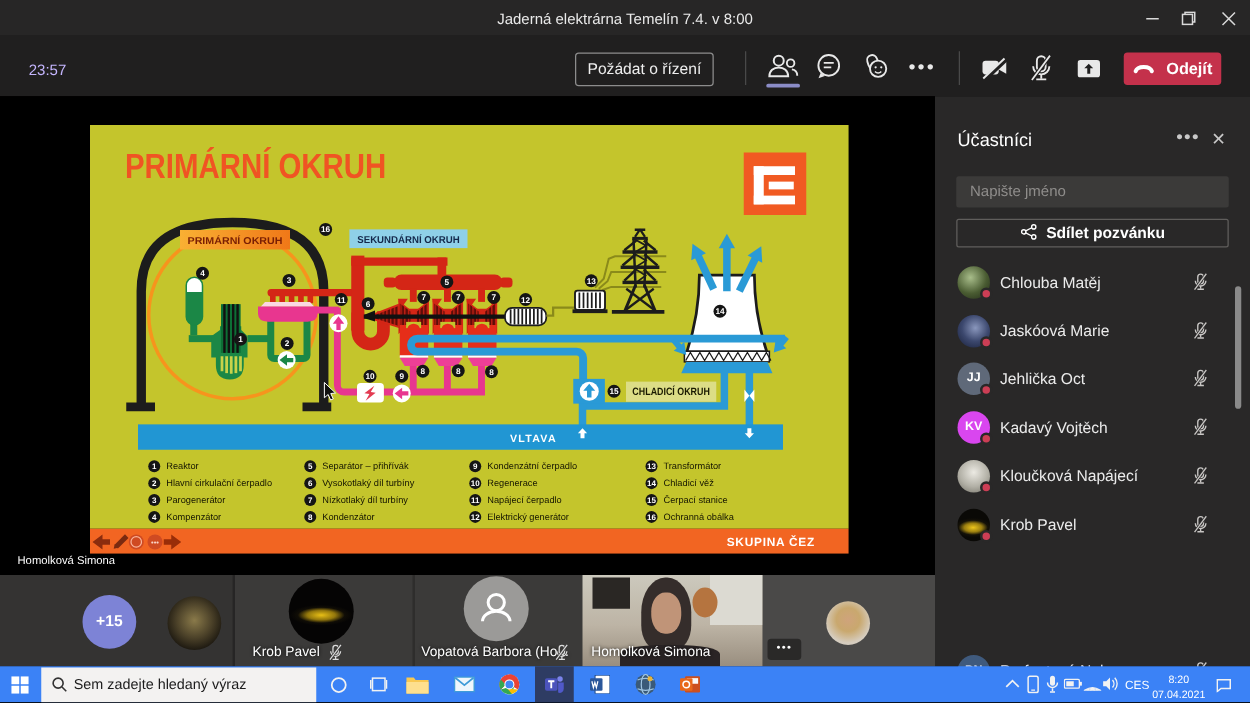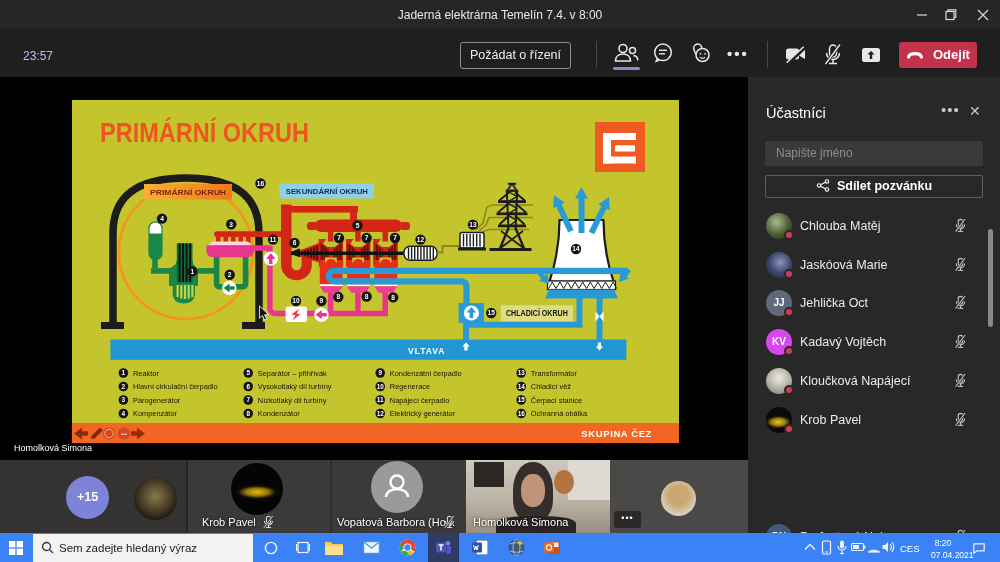--- a/index.html
+++ b/index.html
@@ -734,18 +734,18 @@
         <path d="M1,11 a11,11 0 0 1 12,0 z" fill="none" stroke="#f2f2f2" stroke-width="1"></path>
         <path d="M3,11 a7.5,7.5 0 0 1 8,0" fill="none" stroke="#f2f2f2" stroke-width="1"></path>
         <path d="M5,11 a4,4 0 0 1 4,0" fill="none" stroke="#f2f2f2" stroke-width="1"></path>
       </svg>
     <svg style="position:absolute;left:882px;top:8px" width="13" height="12" viewBox="0 0 13 12">
         <path d="M0.5,4 h2.5 l3,-3 v10 l-3,-3 h-2.5 z" fill="#f2f2f2"></path>
         <path d="M8,3 a4.5,4.5 0 0 1 0,6 M9.8,1.2 a7,7 0 0 1 0,9.6" fill="none" stroke="#f2f2f2" stroke-width="1.1"></path>
       </svg>
     <div class="abs tray" style="left:900px;top:10px;font-size:9.5px;">CES</div>
     <div class="abs tray" style="left:923px;top:5px;width:40px;text-align:center;font-size:8.5px;">8:20</div>
-    <div class="abs tray" style="left:917px;top:17px;width:52px;font-size:8.5px;margin-left:14px;">07.04.2021</div>
+    <div class="abs tray" style="left:917px;top:17px;width:52px;text-align:center;font-size:8.5px;">07.04.2021</div>
     <svg style="position:absolute;left:973px;top:10px" width="12" height="11" viewBox="0 0 12 11">
         <path d="M0.8,0.8 h10.4 v7 h-7.4 l-3,2.4 z" fill="none" stroke="#f2f2f2" stroke-width="1.2"></path>
       </svg>
   </div>
 </div>
 
 </body></html>

